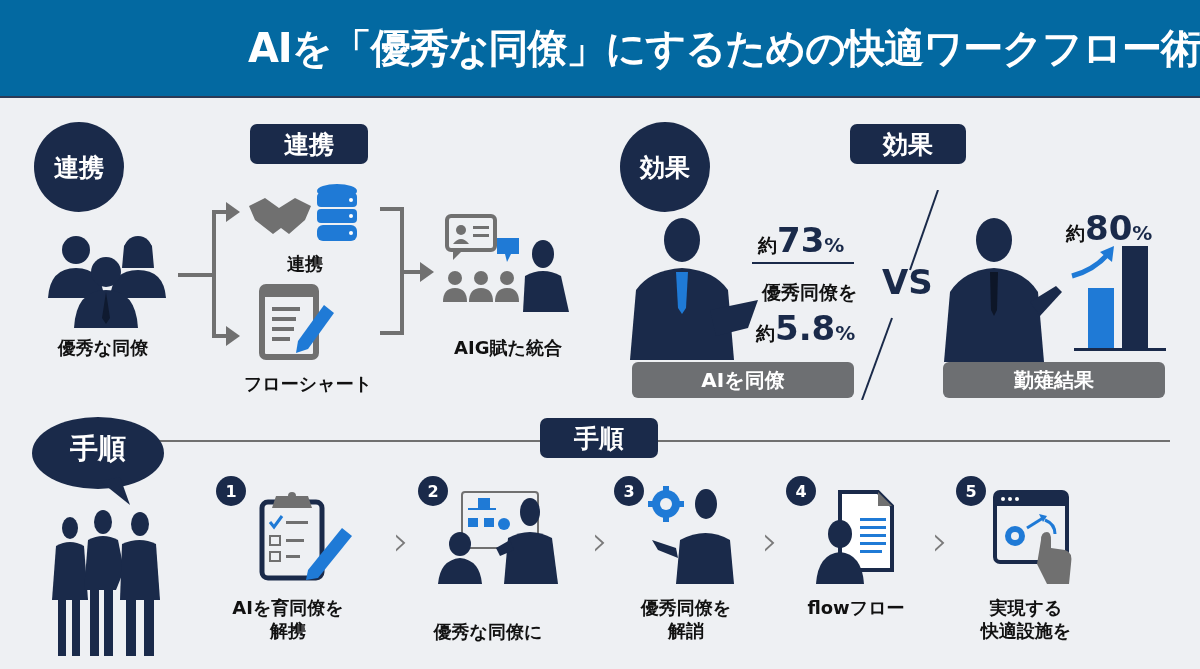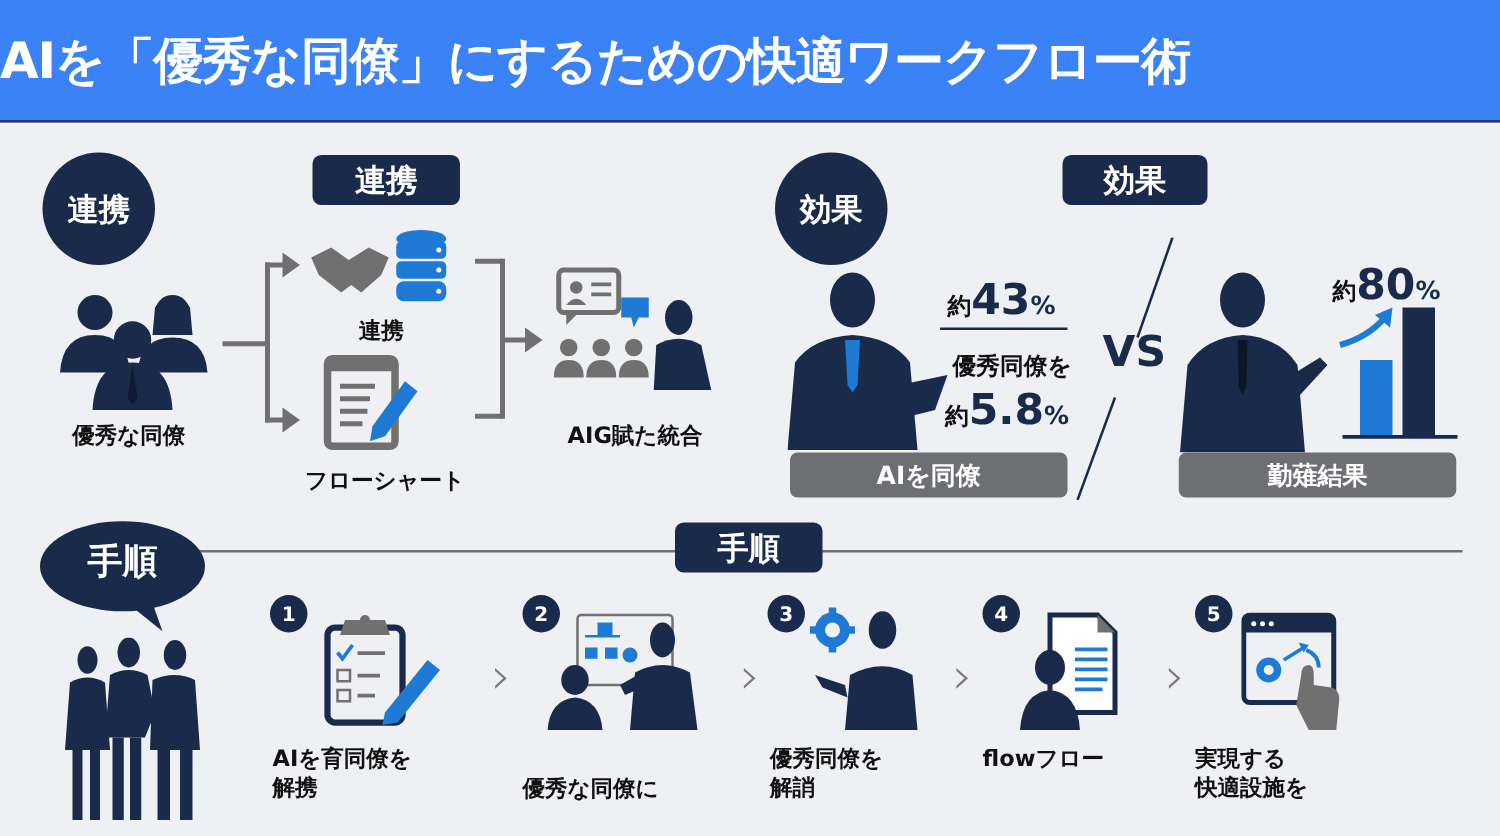--- a/index.html
+++ b/index.html
@@ -5,22 +5,22 @@
   * { box-sizing: border-box; margin: 0; padding: 0; }
   html, body { width: 1200px; height: 669px; overflow: hidden; }
   body {
     background: #eef0f3;
     font-family: "DejaVu Sans", "Liberation Sans", sans-serif;
     color: #15233f;
     position: relative;
   }
   .header {
     position: absolute; left: 0; top: 0; width: 1200px; height: 98px;
-    background: #3b82f6;
-    display: flex; align-items: center; justify-content: flex-start;
+    background: #0369a1;
+    display: flex; align-items: center; justify-content: flex-end;
     border-bottom: 2px solid #2c3b57;
   }
   .header h1 {
     color: #fff; font-size: 40px; font-weight: bold; letter-spacing: -1px;
   }
   .abs { position: absolute; }
   .circle-badge {
     background: #1a2a4a; color: #fff; border-radius: 50%;
     display: flex; align-items: center; justify-content: center;
     font-weight: bold; font-size: 25px;
@@ -39,21 +39,21 @@
   .line { background: #707070; }
   .stat { font-weight: bold; color: #111; white-space: nowrap; }
   .stat .big { font-size: 34px; color: #1a2a4a; }
   .stat .small { font-size: 19px; }
   .stat .pct { font-size: 20px; color: #1a2a4a; }
   .step-num {
     width: 30px; height: 30px; border-radius: 50%; background: #1a2a4a;
     color: #fff; font-weight: bold; font-size: 16px;
     display: flex; align-items: center; justify-content: center;
   }
-  .step-label { font-weight: bold; font-size: 18px; color: #111; line-height: 1.3; white-space: nowrap; }
+  .step-label { font-weight: bold; font-size: 18px; color: #111; text-align: center; line-height: 1.3; white-space: nowrap; }
   .chev { font-size: 40px; color: #7a7a7a; font-weight: 300; }
 </style>
 </head>
 <body>
 
 <div class="header">
   <h1>AIを「優秀な同僚」にするための快適ワークフロー術</h1>
 </div>
 
 <div class="abs circle-badge" style="left:34px;top:122px;width:90px;height:90px;">連携</div>
@@ -146,21 +146,21 @@
 <svg class="abs" style="left:630px;top:210px;" width="130" height="150" viewBox="0 0 130 150">
   <g fill="#1a2a4a">
     <ellipse cx="52" cy="30" rx="18" ry="22"></ellipse>
     <path d="M0 150 L6 80 Q20 60 52 58 Q84 60 98 80 L104 150 Z"></path>
     <path d="M80 100 L128 90 L118 118 L86 126 Z"></path>
   </g>
   <path d="M46 62 L58 62 L56 98 L52 104 L48 98 Z" fill="#1f7ad6"></path>
 </svg>
 
 <div class="abs stat" style="left:758px;top:220px;">
-  <span class="small">約</span><span class="big">43</span><span class="pct">%</span>
+  <span class="small">約</span><span class="big">73</span><span class="pct">%</span>
 </div>
 <div class="abs" style="left:752px;top:262px;width:102px;height:2px;background:#1a2a4a;"></div>
 <div class="abs stat" style="left:762px;top:280px;font-size:19px;">優秀同僚を</div>
 <div class="abs stat" style="left:756px;top:308px;">
   <span class="small">約</span><span class="big">5.8</span><span class="pct">%</span>
 </div>
 <div class="abs gray-bar" style="left:632px;top:362px;width:222px;height:36px;">AIを同僚</div>
 
 <svg class="abs" style="left:860px;top:190px;" width="80" height="210" viewBox="0 0 80 210">
   <line x1="78" y1="0" x2="50" y2="80" stroke="#1a2a4a" stroke-width="2"></line>

